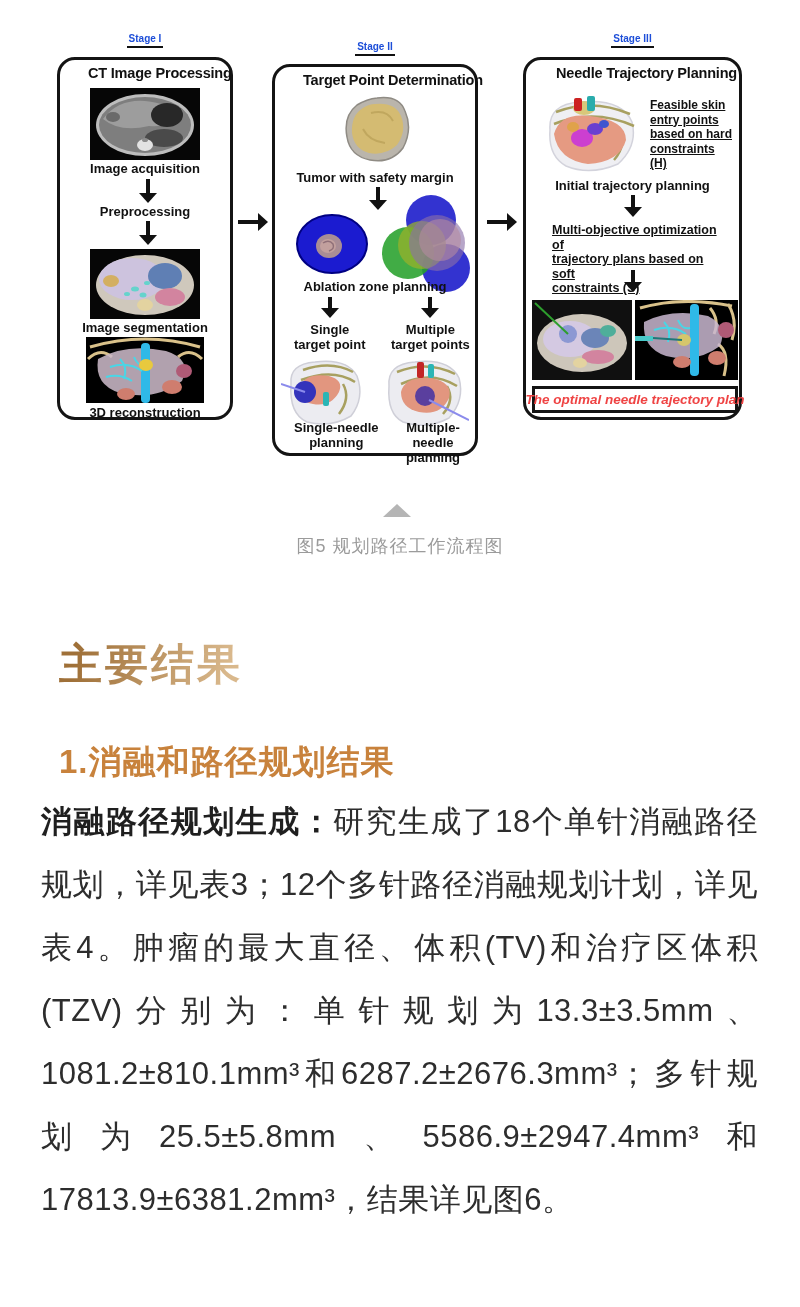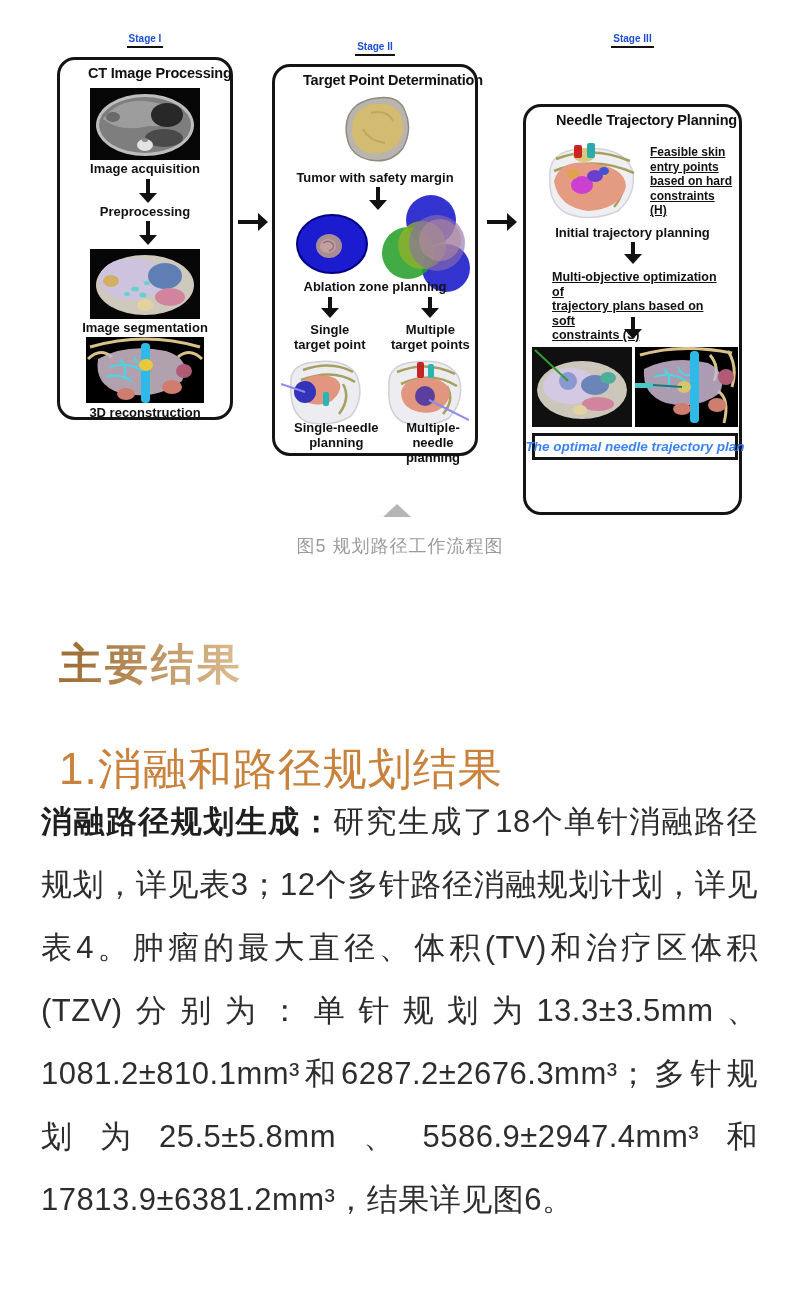--- a/index.html
+++ b/index.html
@@ -20,36 +20,36 @@
   .arr-down { position:absolute; width:18px; }
   .arr-down::before { content:''; position:absolute; left:7px; top:0; bottom:9px; width:4px; background:#111; }
   .arr-down::after { content:''; position:absolute; left:0; bottom:0; width:0; height:0;
     border-left:9px solid transparent; border-right:9px solid transparent; border-top:10px solid #111; }
   .arr-right { position:absolute; height:18px; }
   .arr-right::before { content:''; position:absolute; top:7px; left:0; right:9px; height:4px; background:#111; }
   .arr-right::after { content:''; position:absolute; top:0; right:0; width:0; height:0;
     border-top:9px solid transparent; border-bottom:9px solid transparent; border-left:10px solid #111; }
 
   .optimal-box { position:absolute; border:3px solid #141414; background:#fff; display:flex; align-items:center; justify-content:center; }
-  .optimal-text { font-weight:bold; font-style:italic; font-size:13.5px; color:#3b82f6; white-space:nowrap; }
+  .optimal-text { font-weight:bold; font-style:italic; font-size:13.5px; color:#ef4444; white-space:nowrap; }
 
   
   .collapse-triangle { position:absolute; left:383px; top:504px; width:0; height:0;
     border-left:14px solid transparent; border-right:14px solid transparent; border-bottom:13px solid #b5b5b5; }
   .fig-caption { position:absolute; left:0; right:0; top:534px; text-align:center;
     font-size:18px; color:#9b9b9b; letter-spacing:1px; }
 
   
   .section-title { position:absolute; left:59px; top:636px; font-family:"Liberation Serif","DejaVu Serif",serif;
     font-weight:bold; font-size:43px; letter-spacing:3px; color:#b5854a; }
   @supports (-webkit-background-clip: text) {
     .section-title { background:linear-gradient(100deg,#9f7038 10%,#d9b88c 90%);
       -webkit-background-clip:text; background-clip:text; color:transparent; }
   }
-  .subsection-title { position:absolute; left:59px; top:740px; font-weight:normal; font-size:44px;
+  .subsection-title { position:absolute; left:59px; top:740px; font-weight:bold; font-size:33px;
     letter-spacing:1px; color:#c8823c; }
   .body-text { position:absolute; left:41px; right:42px; top:790px; font-size:31px; line-height:63px;
     color:#2d2d2d; text-align:justify; letter-spacing:0.5px; }
   .body-text strong { font-weight:bold; color:#1f1f1f; }
 </style>
 </head>
 <body>
 
 <div id="page">
 
@@ -156,21 +156,21 @@
         <line x1="52" y1="48" x2="92" y2="68" stroke="#8b8bec" stroke-width="2"></line>
       </svg>
       <div class="step left" style="left:19px;top:353px;">Single-needle
 planning</div>
       <div class="step left" style="left:116px;top:353px;">Multiple-needle
 planning</div>
     </div>
 
     <div class="arr-right" style="left:487px;top:213px;width:30px;"></div>
 
-    <div class="sbox" style="left:523px;top:57px;width:219px;height:411px;margin-top:47px;">
+    <div class="sbox" style="left:523px;top:57px;width:219px;height:363px;">
       <div class="fig-title">Needle Trajectory Planning</div>
       <svg class="thumb" style="left:12px;top:30px;" width="106" height="86" viewBox="0 0 106 86">
         <path d="M12 40 Q10 14 42 12 Q84 8 94 32 Q100 56 80 74 Q52 86 28 76 Q10 66 12 40 Z" fill="#efeff3" stroke="#d3d3dc" stroke-width="1.5"></path>
         <path d="M18 22 Q54 8 92 24 M16 34 Q56 18 96 36 M80 38 Q90 54 76 70" stroke="#a8a060" stroke-width="2.5" fill="none"></path>
         <path d="M16 44 Q22 22 52 26 Q88 30 88 50 Q82 72 50 74 Q20 70 16 44 Z" fill="#e59a82"></path>
         <ellipse cx="46" cy="18" rx="11" ry="7" fill="#d8c87a"></ellipse>
         <rect x="36" y="8" width="8" height="13" rx="2" fill="#cc2222"></rect>
         <rect x="49" y="6" width="8" height="15" rx="2" fill="#2aacac"></rect>
         <ellipse cx="44" cy="48" rx="11" ry="9" fill="#cc3fd0"></ellipse>
         <ellipse cx="57" cy="39" rx="8" ry="6" fill="#6a3fd0"></ellipse>

